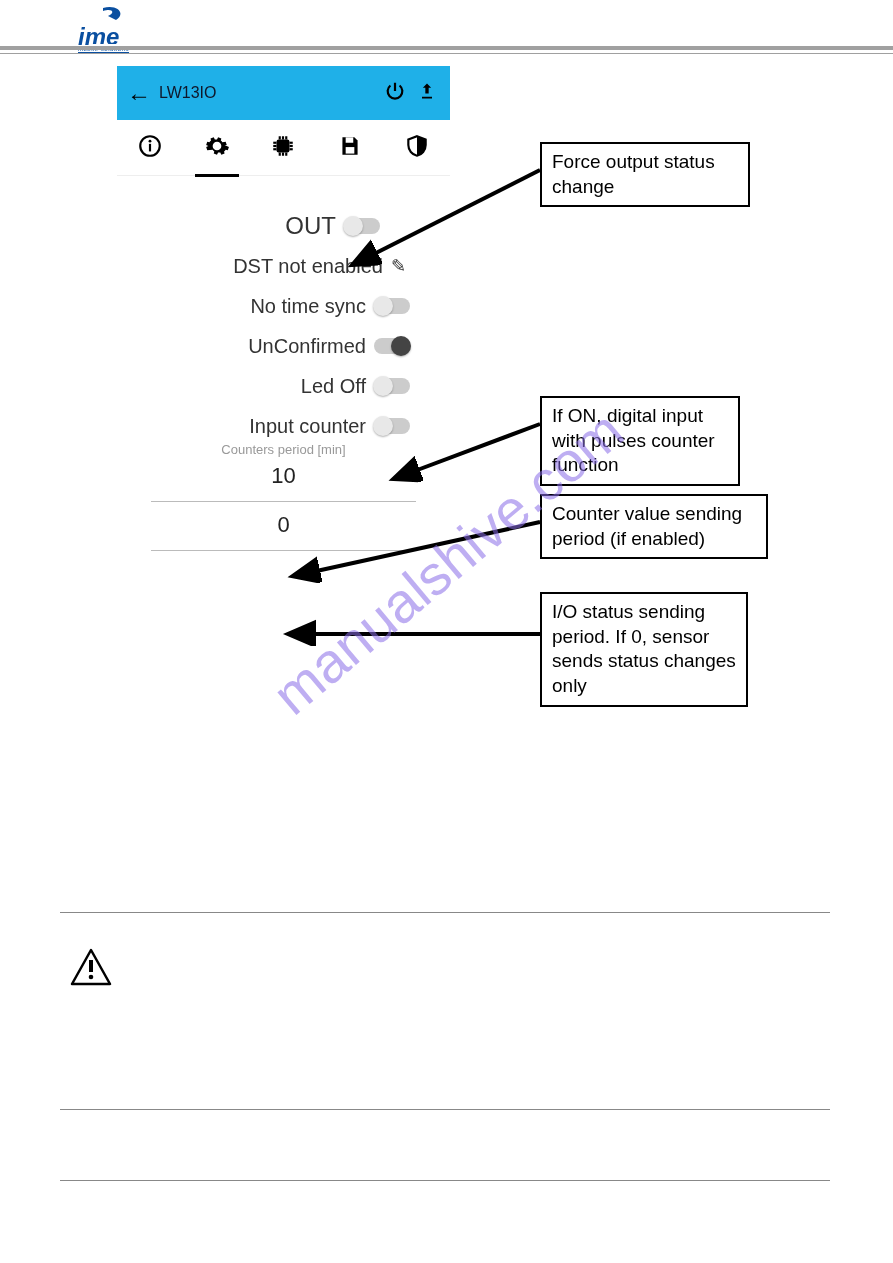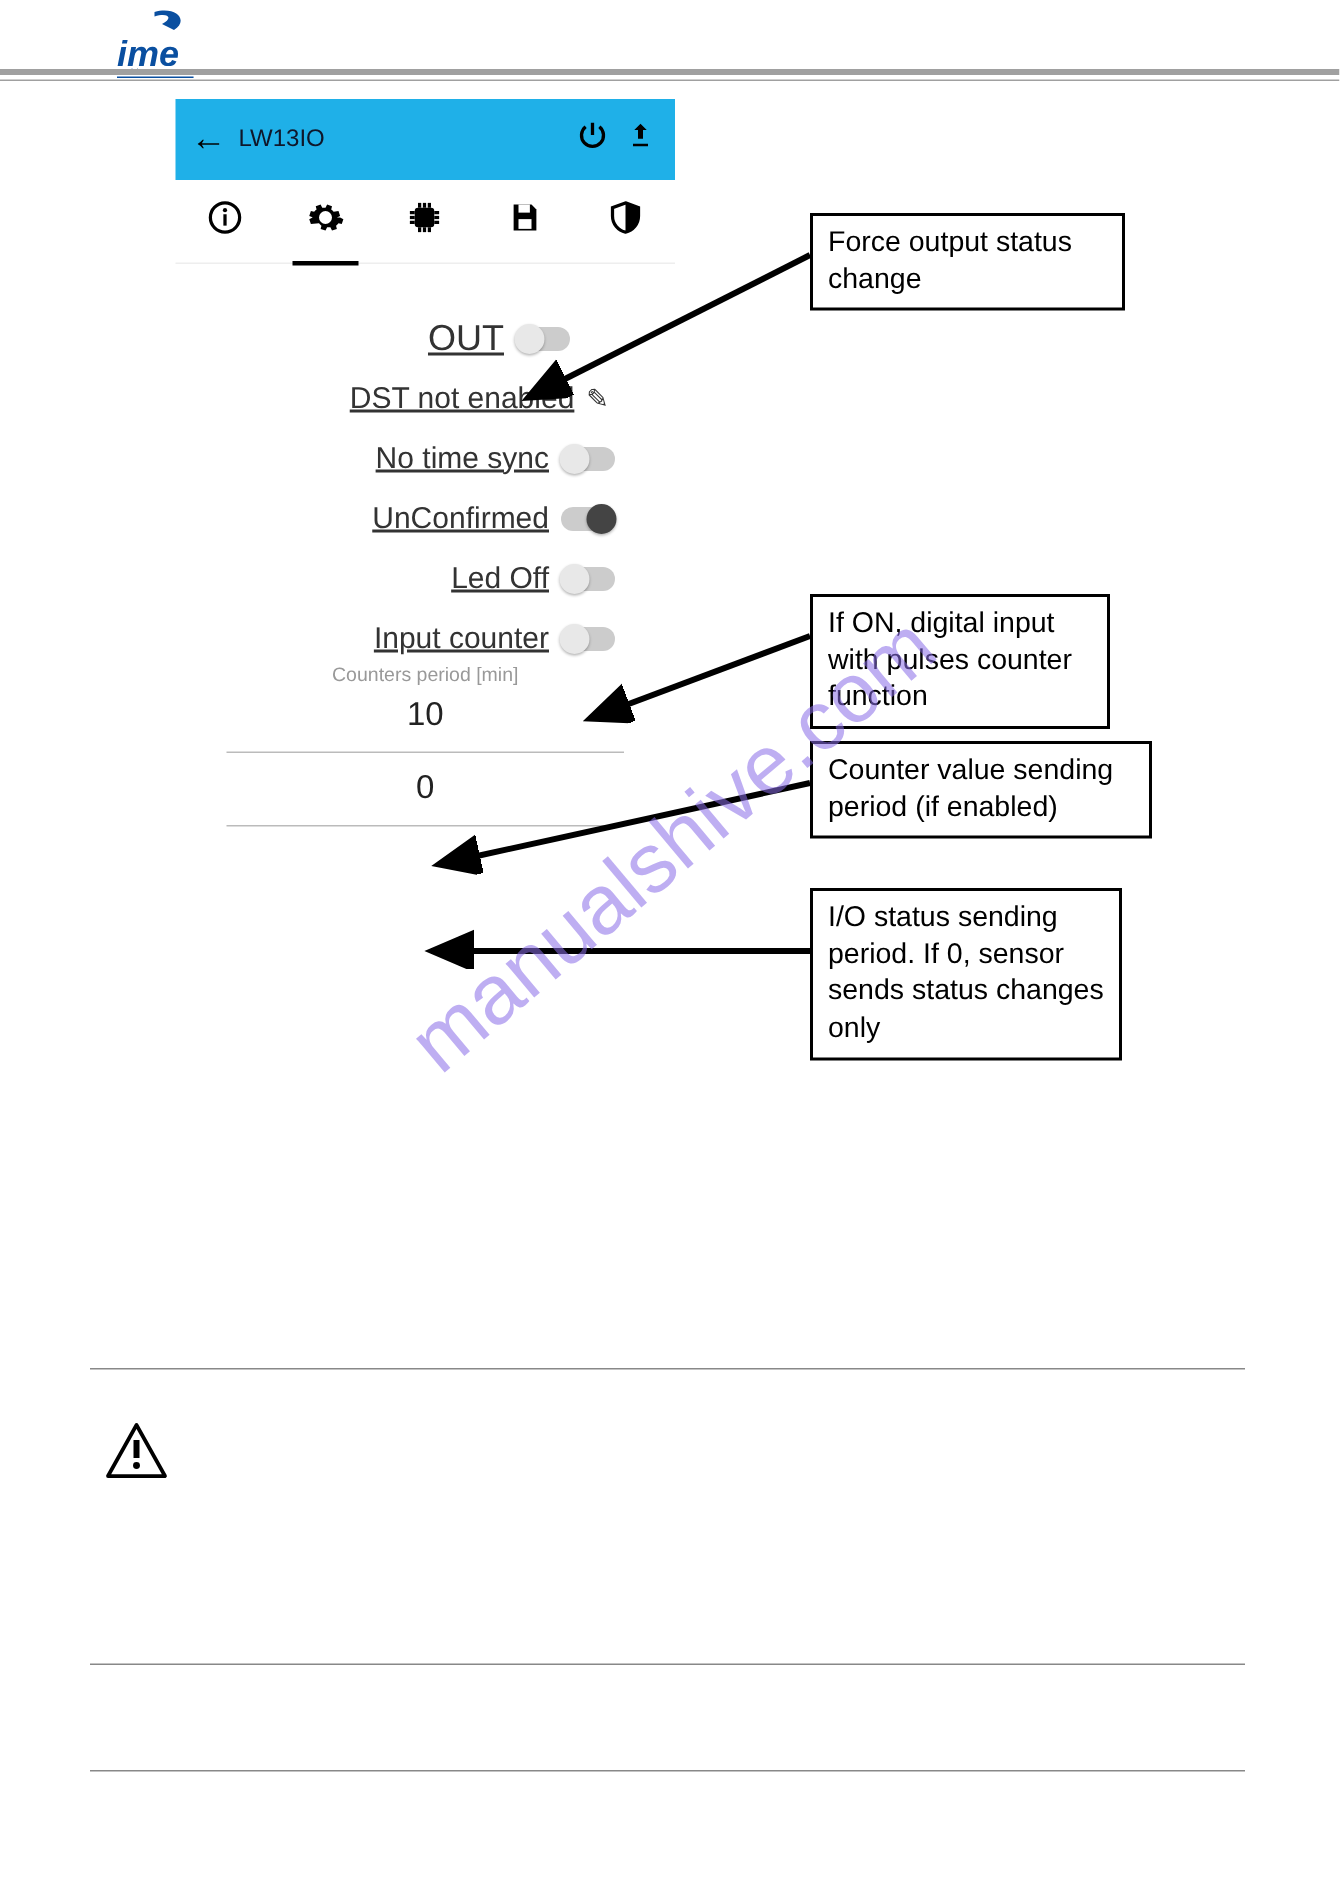--- a/index.html
+++ b/index.html
@@ -89,21 +89,21 @@
     padding: 30px 10px 10px 10px;
   }
   .row {
     display: flex;
     align-items: center;
     justify-content: flex-end;
     height: 40px;
     gap: 8px;
     padding-right: 30px;
   }
-  .row .label { font-size: 20px; color: #333; text-decoration: underline; }
+  .row .label { font-size: 20px; color: #333; }
   .row .label.big { font-size: 24px; }
   .row .label.grey { color: #b0b0b0; }
   .toggle {
     width: 36px; height: 16px; border-radius: 10px;
     background: #ccc; position: relative; cursor: pointer;
   }
   .toggle .knob {
     width: 20px; height: 20px; border-radius: 50%;
     background: #e8e8e8; position: absolute; top: -2px; left: -1px;
     box-shadow: 0 1px 2px rgba(0,0,0,0.3);

